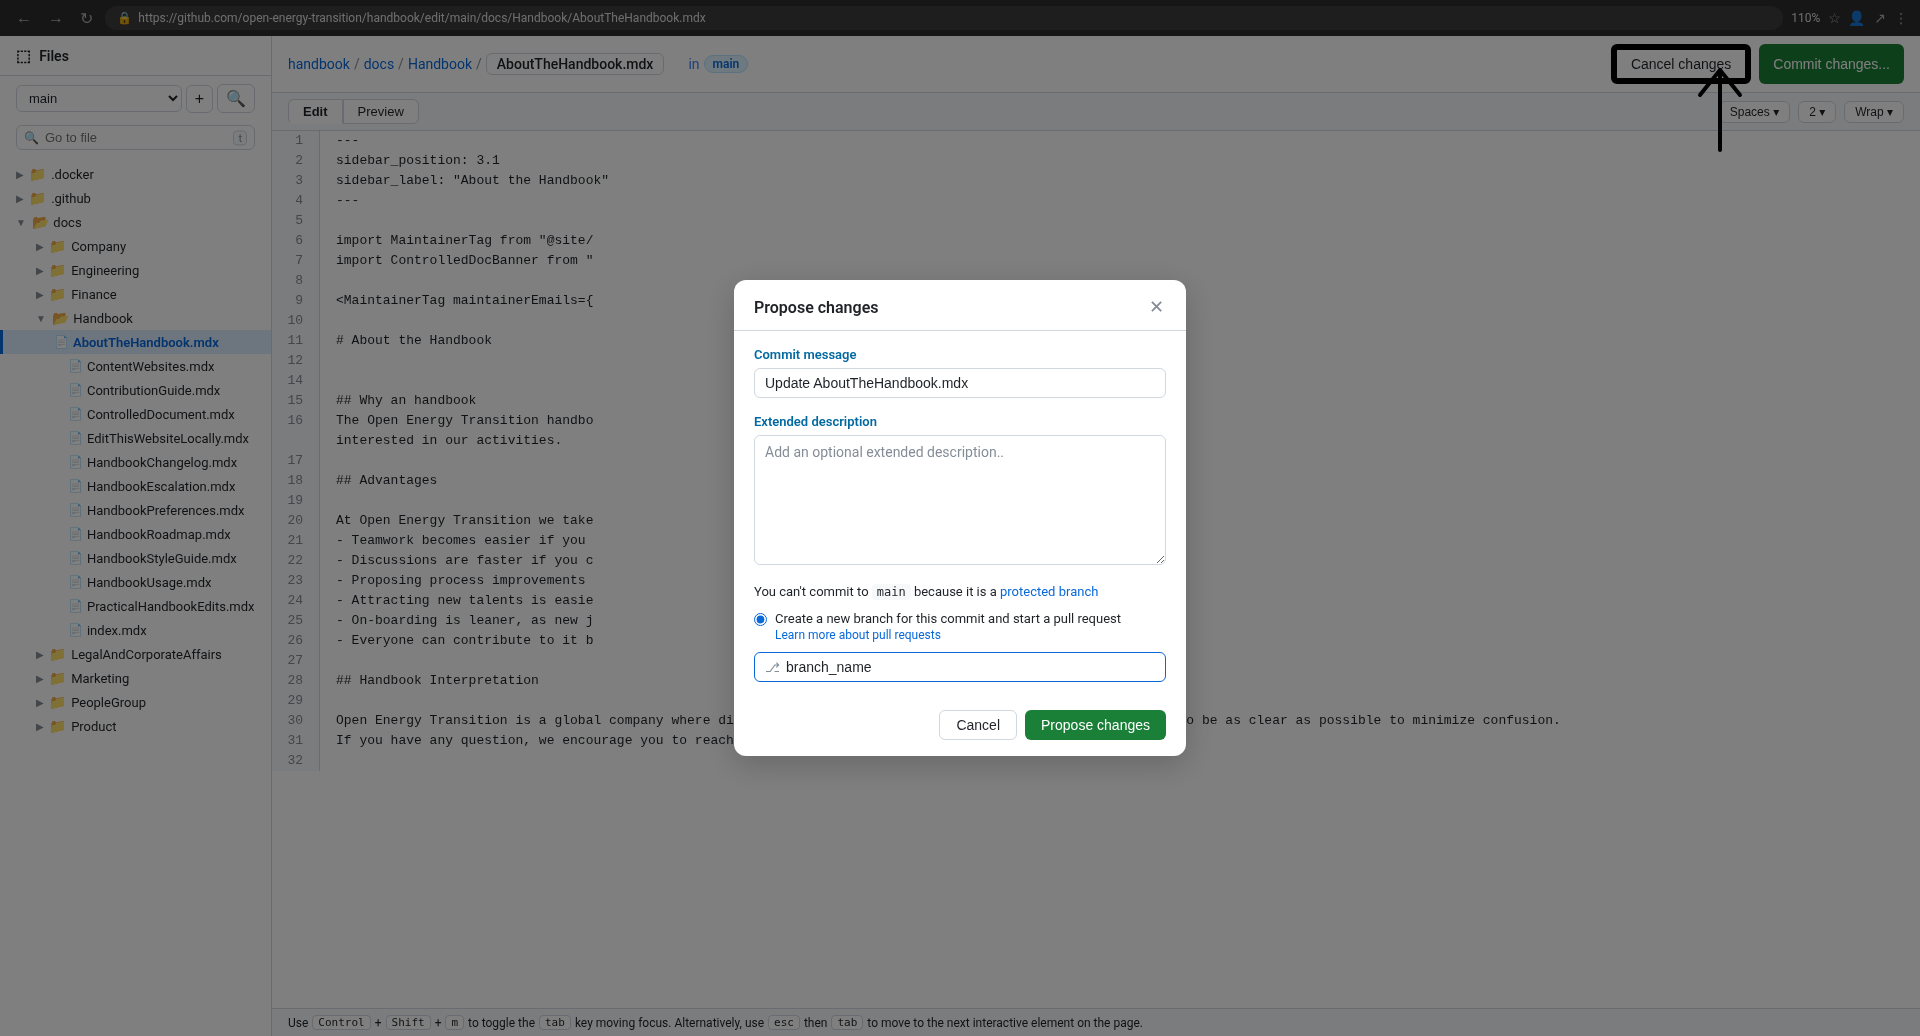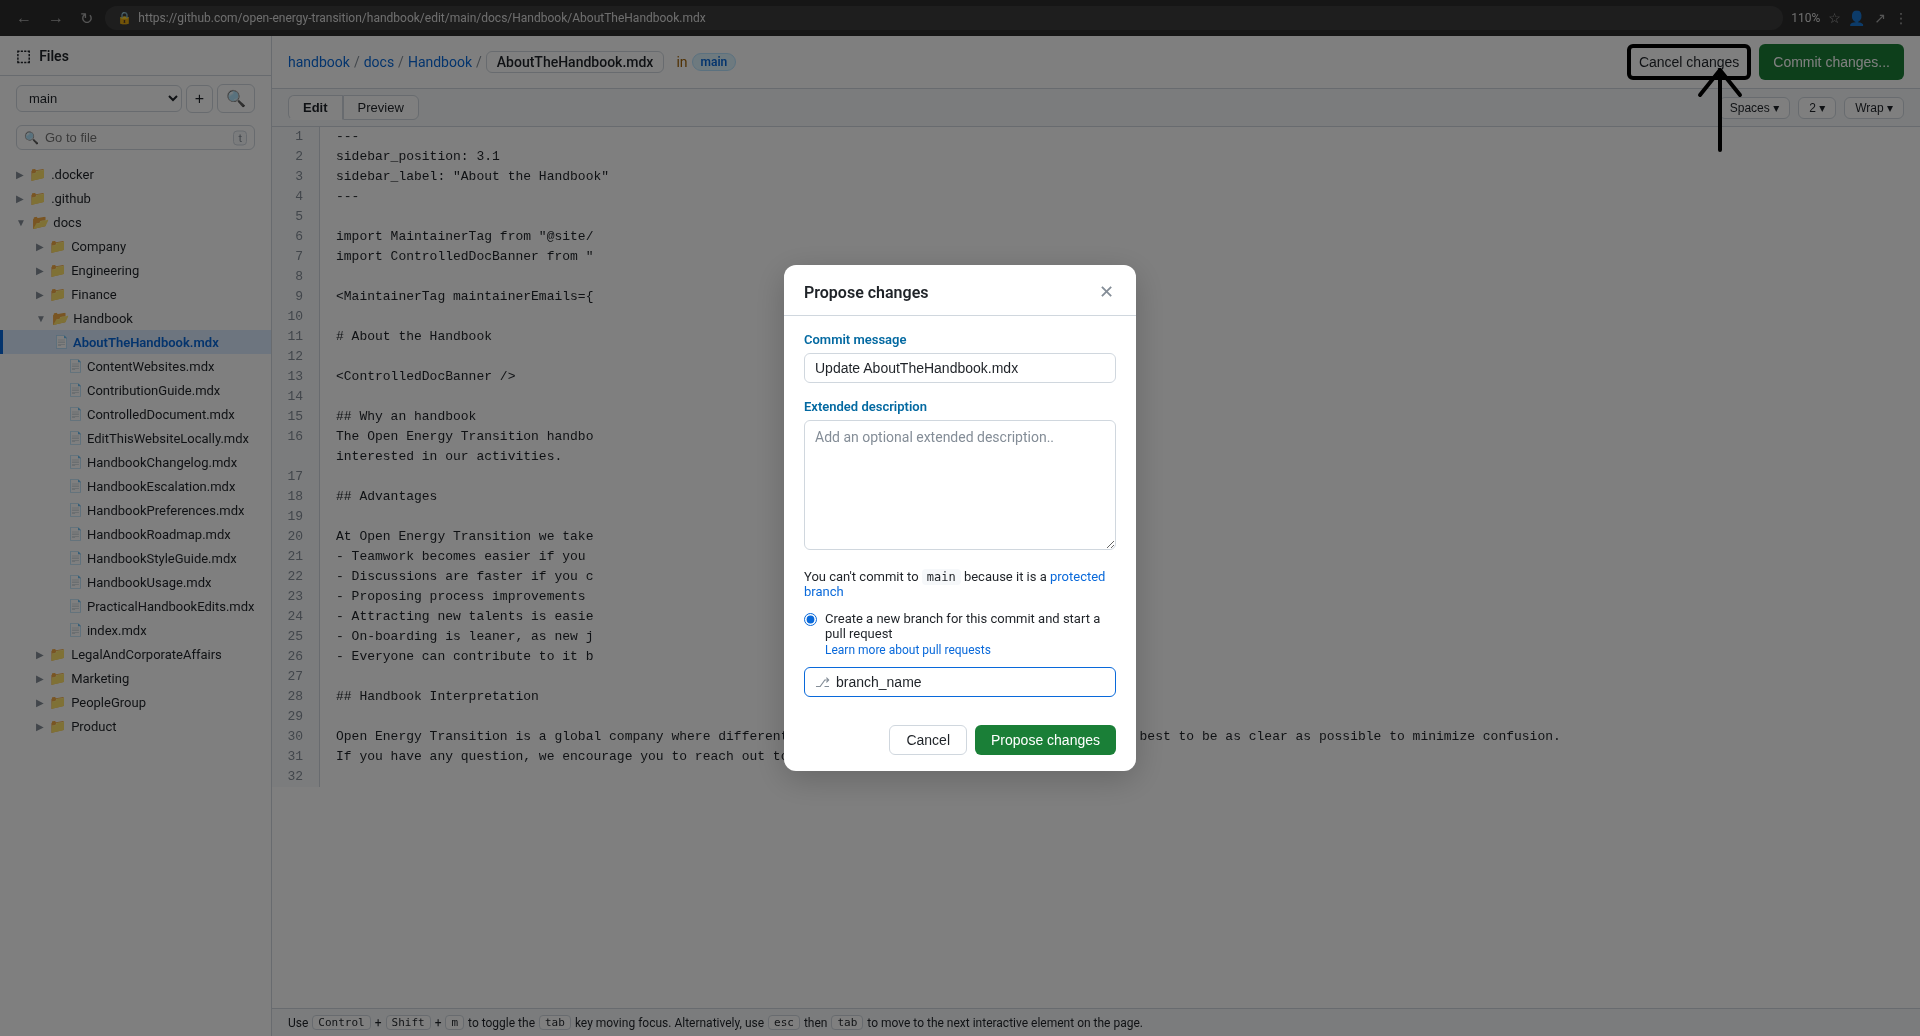--- a/index.html
+++ b/index.html
@@ -184,24 +184,24 @@
       background: #ddf4ff;
       color: #0969da;
       border: 1px solid #b6e3ff;
       border-radius: 12px;
       padding: 1px 8px;
       font-size: 12px;
       font-weight: 600;
     }
     .top-bar-actions { display: flex; gap: 8px; }
     .btn-cancel {
-      border: 4px solid #000000;
-      background: #fff;
-      border-radius: 6px;
-      padding: 6px 8px;
+      border: 6px solid #000000;
+      background: #fff;
+      border-radius: 6px;
+      padding: 6px 14px;
       font-size: 14px;
       cursor: pointer;
       color: #1f2328;
     }
     .btn-commit {
       background: #1a7f37;
       color: #fff;
       border: none;
       border-radius: 6px;
       padding: 6px 14px;
@@ -305,21 +305,21 @@
       top: 0; left: 0; right: 0; bottom: 0;
       background: rgba(0,0,0,0.5);
       z-index: 1000;
       display: flex;
       align-items: center;
       justify-content: center;
     }
     .modal {
       background: #fff;
       border-radius: 12px;
-      width: 352px;
+      width: 452px;
       box-shadow: 0 8px 32px rgba(0,0,0,0.2);
       overflow: hidden;
     }
     .modal-header {
       padding: 16px 20px 12px;
       border-bottom: 1px solid #d0d7de;
       display: flex;
       align-items: center;
       justify-content: space-between;
     }
@@ -637,21 +637,21 @@
 
     <div class="top-bar">
       <div class="breadcrumb">
         <a href="#" style="color:#0969da;text-decoration:none;">handbook</a>
         <span class="breadcrumb-sep">/</span>
         <a href="#" style="color:#0969da;text-decoration:none;">docs</a>
         <span class="breadcrumb-sep">/</span>
         <a href="#" style="color:#0969da;text-decoration:none;">Handbook</a>
         <span class="breadcrumb-sep">/</span>
         <span class="breadcrumb-file">AboutTheHandbook.mdx</span>
-        <span style="color:#a16207;margin-left:8px;">in</span>
+        <span style="color:#3b82f6;margin-left:20px;">in</span>
         <span class="branch-badge">main</span>
       </div>
       <div class="top-bar-actions">
         <button class="btn-cancel">Cancel changes</button>
         <button class="btn-commit">Commit changes...</button>
       </div>
     </div>
 
     <div class="editor-area">
       <div class="editor-toolbar">
@@ -707,24 +707,20 @@
           <span class="line-number">10</span>
           <span class="line-content"></span>
         </div>
         <div class="code-line">
           <span class="line-number">11</span>
           <span class="line-content"># About the Handbook</span>
         </div>
         <div class="code-line">
           <span class="line-number">12</span>
           <span class="line-content"></span>
-        </div>
-        <div class="code-line">
-          <span class="line-number">13</span>
-          <span class="line-content">&lt;ControlledDocBanner /&gt;</span>
         </div>
         <div class="code-line">
           <span class="line-number">14</span>
           <span class="line-content"></span>
         </div>
         <div class="code-line">
           <span class="line-number">15</span>
           <span class="line-content">## Why an handbook</span>
         </div>
         <div class="code-line">

